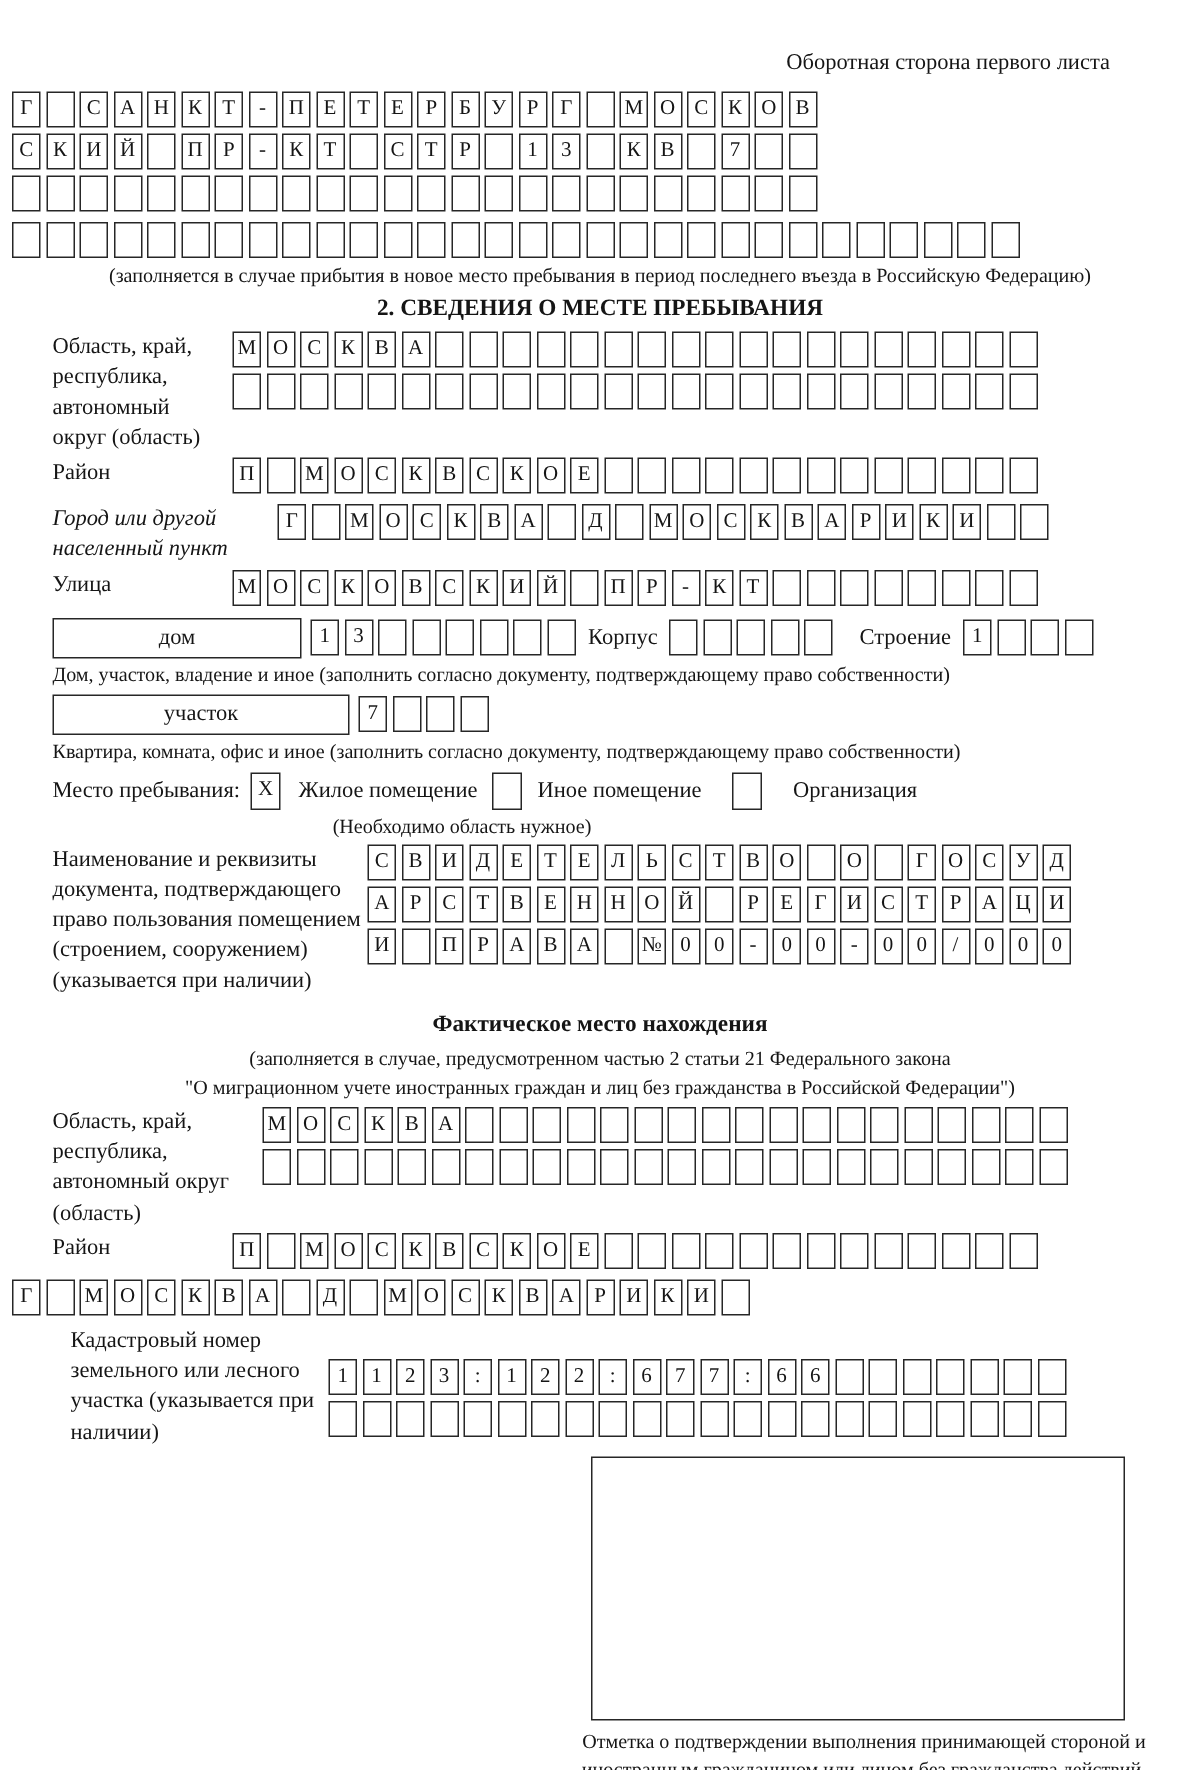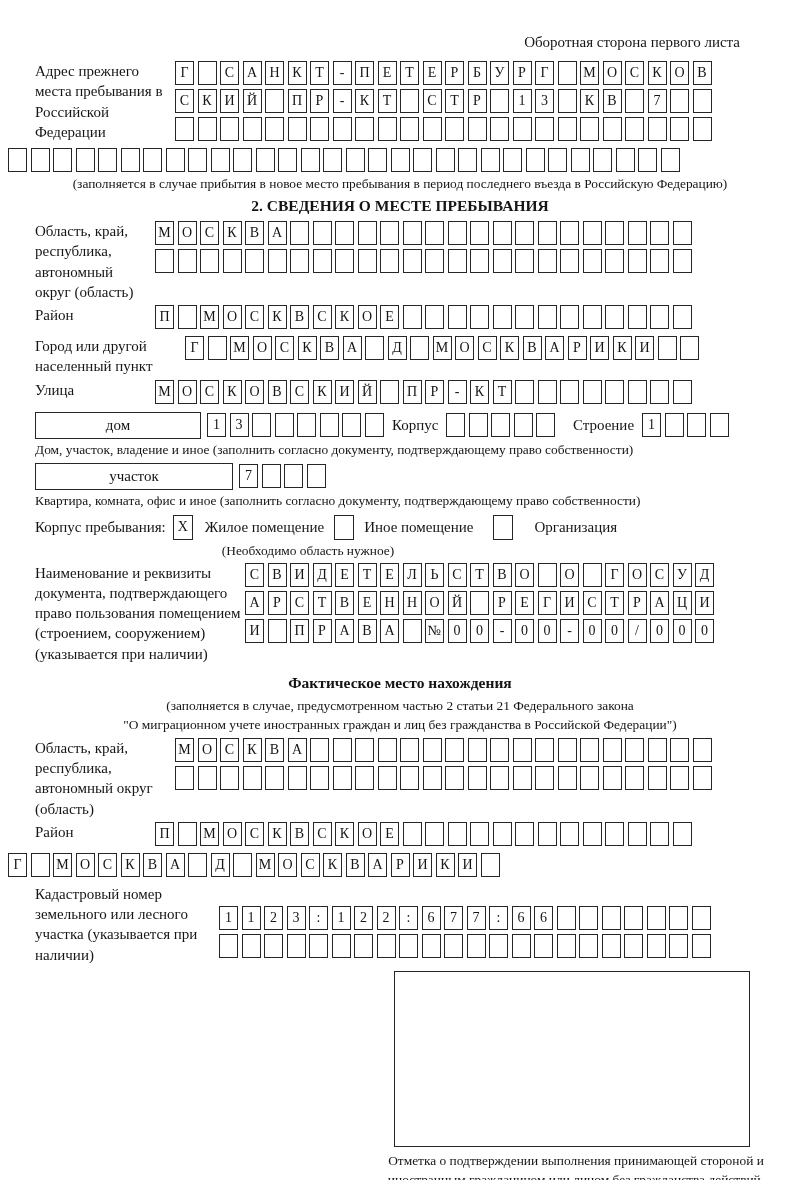--- a/index.html
+++ b/index.html
@@ -23,24 +23,24 @@
     width:19px; height:24px; border:1.5px solid #262626;
     margin-right:3.5px; font-size:14px; line-height:1;
   }
   .caption { font-size:13.4px; }
   .cap-center { text-align:center; margin:1px 0 5px 0; }
   .cap-left { padding-left:27px; margin:0 0 5px 0; }
   .heading { text-align:center; font-weight:bold; font-size:15.5px; margin:5px 0 6px 0; }
 
   .lw-s1 { width:167px; } .lw-s1 .inner { width:132px; }
   .lw-a  { width:147px; } .lw-a .inner { width:116px; }
-  .lw-g  { width:177px; } .lw-g .inner { width:146px; }
+  .lw-g  { width:177px; } .lw-g .inner { width:146px;font-style:italic; }
   .lw-doc{ width:237px; } .lw-doc .inner { width:208px; }
   .lw-g2 { width:209px; } .lw-g2 .inner { width:196px; }
-  .lw-k  { width:211px; } .lw-k .inner { width:172px; }
+  .lw-k  { width:211px; } .lw-k .inner { width:172px;margin-left:12px; }
 
   .bigbox {
     flex:none; display:flex; align-items:center; justify-content:center;
     height:27px; border:1.5px solid #262626; font-size:15px;
   }
   .inline-row { display:flex; align-items:center; margin:4px 0 3px 0; padding-left:27px; }
   .inline-row .txt { font-size:15px; flex:none; }
   .cbox {
     flex:none; display:inline-flex; align-items:center; justify-content:center;
     width:20px; height:25px; border:1.5px solid #262626; font-size:14px;
@@ -55,23 +55,20 @@
     width:396px; margin-left:370px; text-align:center;
     font-size:13.4px; line-height:1.45; margin-top:4px;
   }
 </style>
 </head>
 <body>
 
 <div class="hdr-note">Оборотная сторона первого листа</div>
 
 <div class="field" style="margin-top:10px;">
-  <div class="flabel lw-s1">
-      <div class="inner">Адрес прежнего места пребывания в Российской Федерации</div>
-    </div>
   <div class="rows">
     <div class="cellrow">
         <span class="cell">Г</span>
         <span class="cell"></span>
         <span class="cell">С</span>
         <span class="cell">А</span>
         <span class="cell">Н</span>
         <span class="cell">К</span>
         <span class="cell">Т</span>
         <span class="cell">-</span>
@@ -380,21 +377,21 @@
   <div class="cellrow" style="margin:0;">
       <span class="cell">7</span>
       <span class="cell"></span>
       <span class="cell"></span>
       <span class="cell"></span>
     </div>
 </div>
 <div class="caption cap-left">Квартира, комната, офис и иное (заполнить согласно документу, подтверждающему право собственности)</div>
 
 <div class="inline-row" style="margin-top:6px;">
-  <span class="txt">Корпус пребывания:</span>
+  <span class="txt">Место пребывания:</span>
   <span class="cbox" style="margin-left:7px;">X</span>
   <span class="txt" style="margin-left:12px;">Жилое помещение</span>
   <span class="cbox" style="margin-left:10px;"></span>
   <span class="txt" style="margin-left:10px;">Иное помещение</span>
   <span class="cbox" style="margin-left:20px;"></span>
   <span class="txt" style="margin-left:21px;">Организация</span>
 </div>
 <div class="caption mesto-cap">(Необходимо область нужное)</div>
 
 <div class="field" style="margin-top:2px;">

